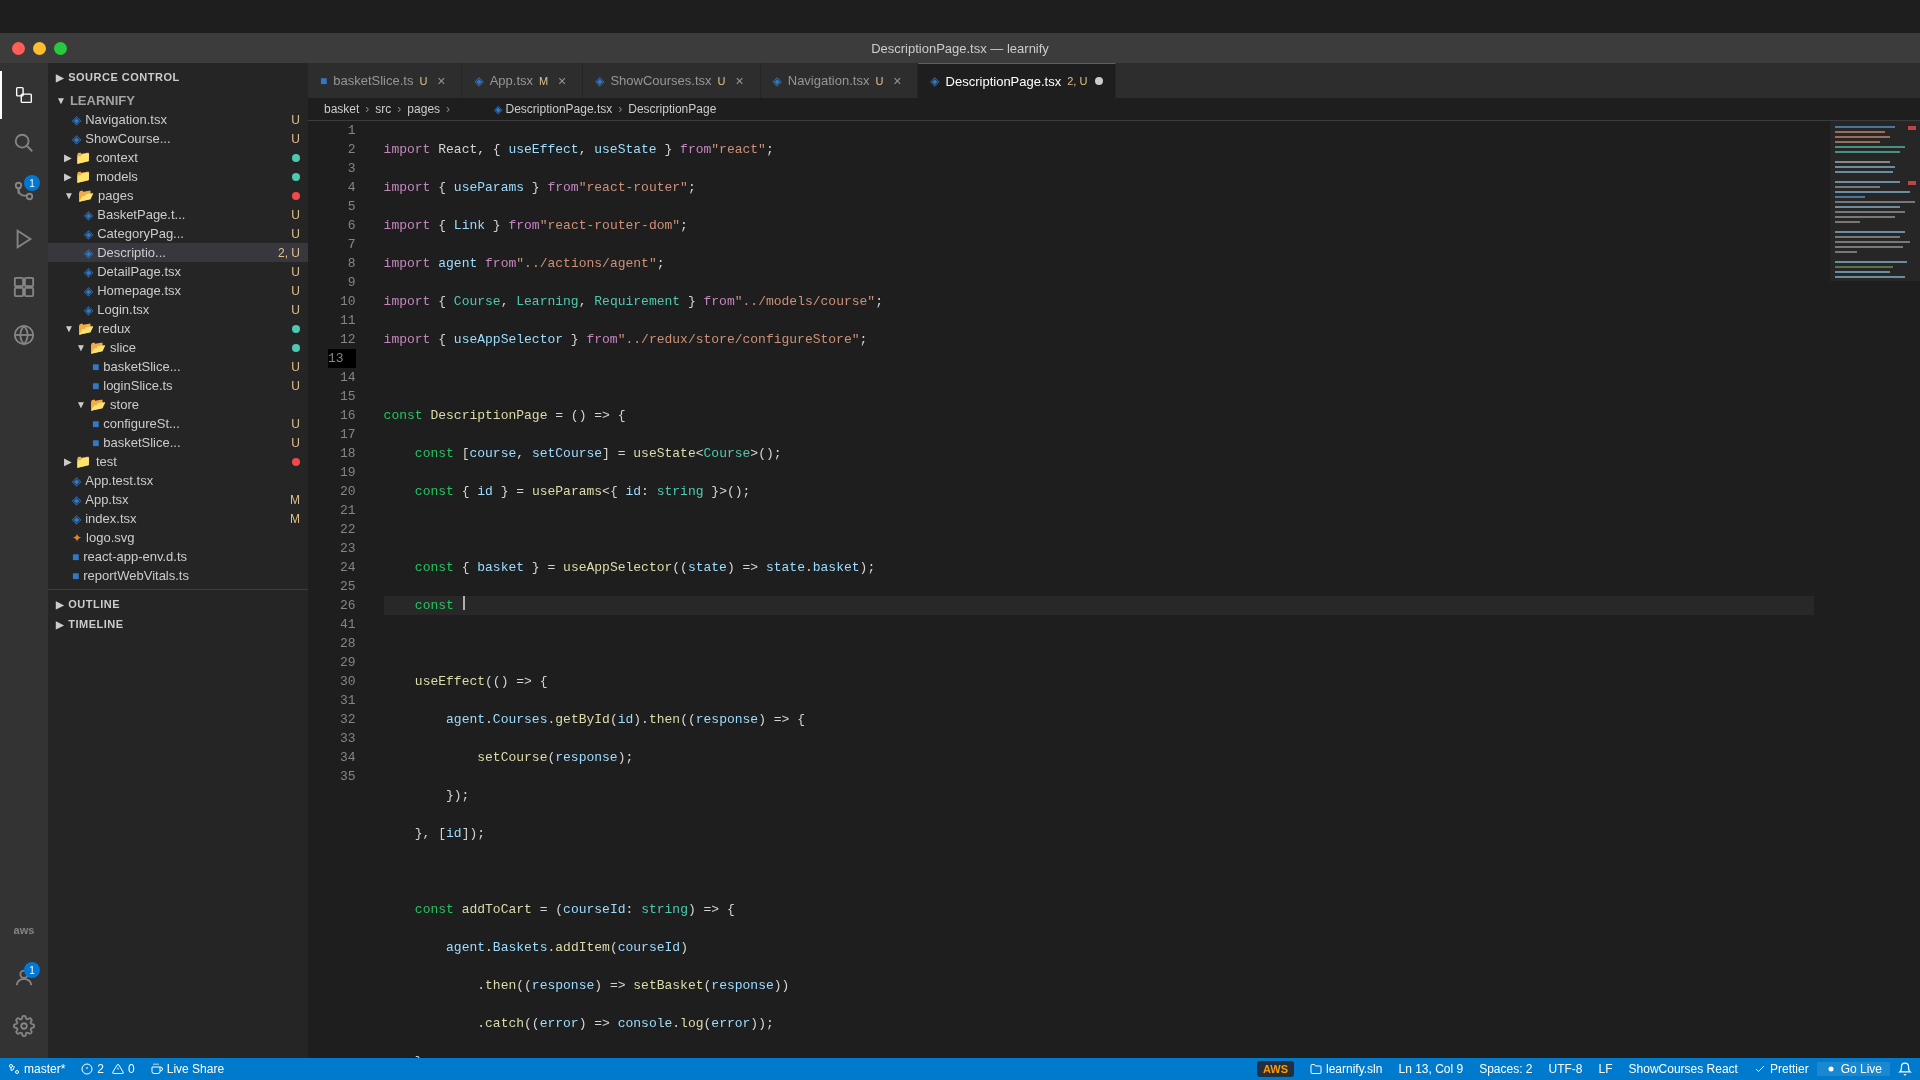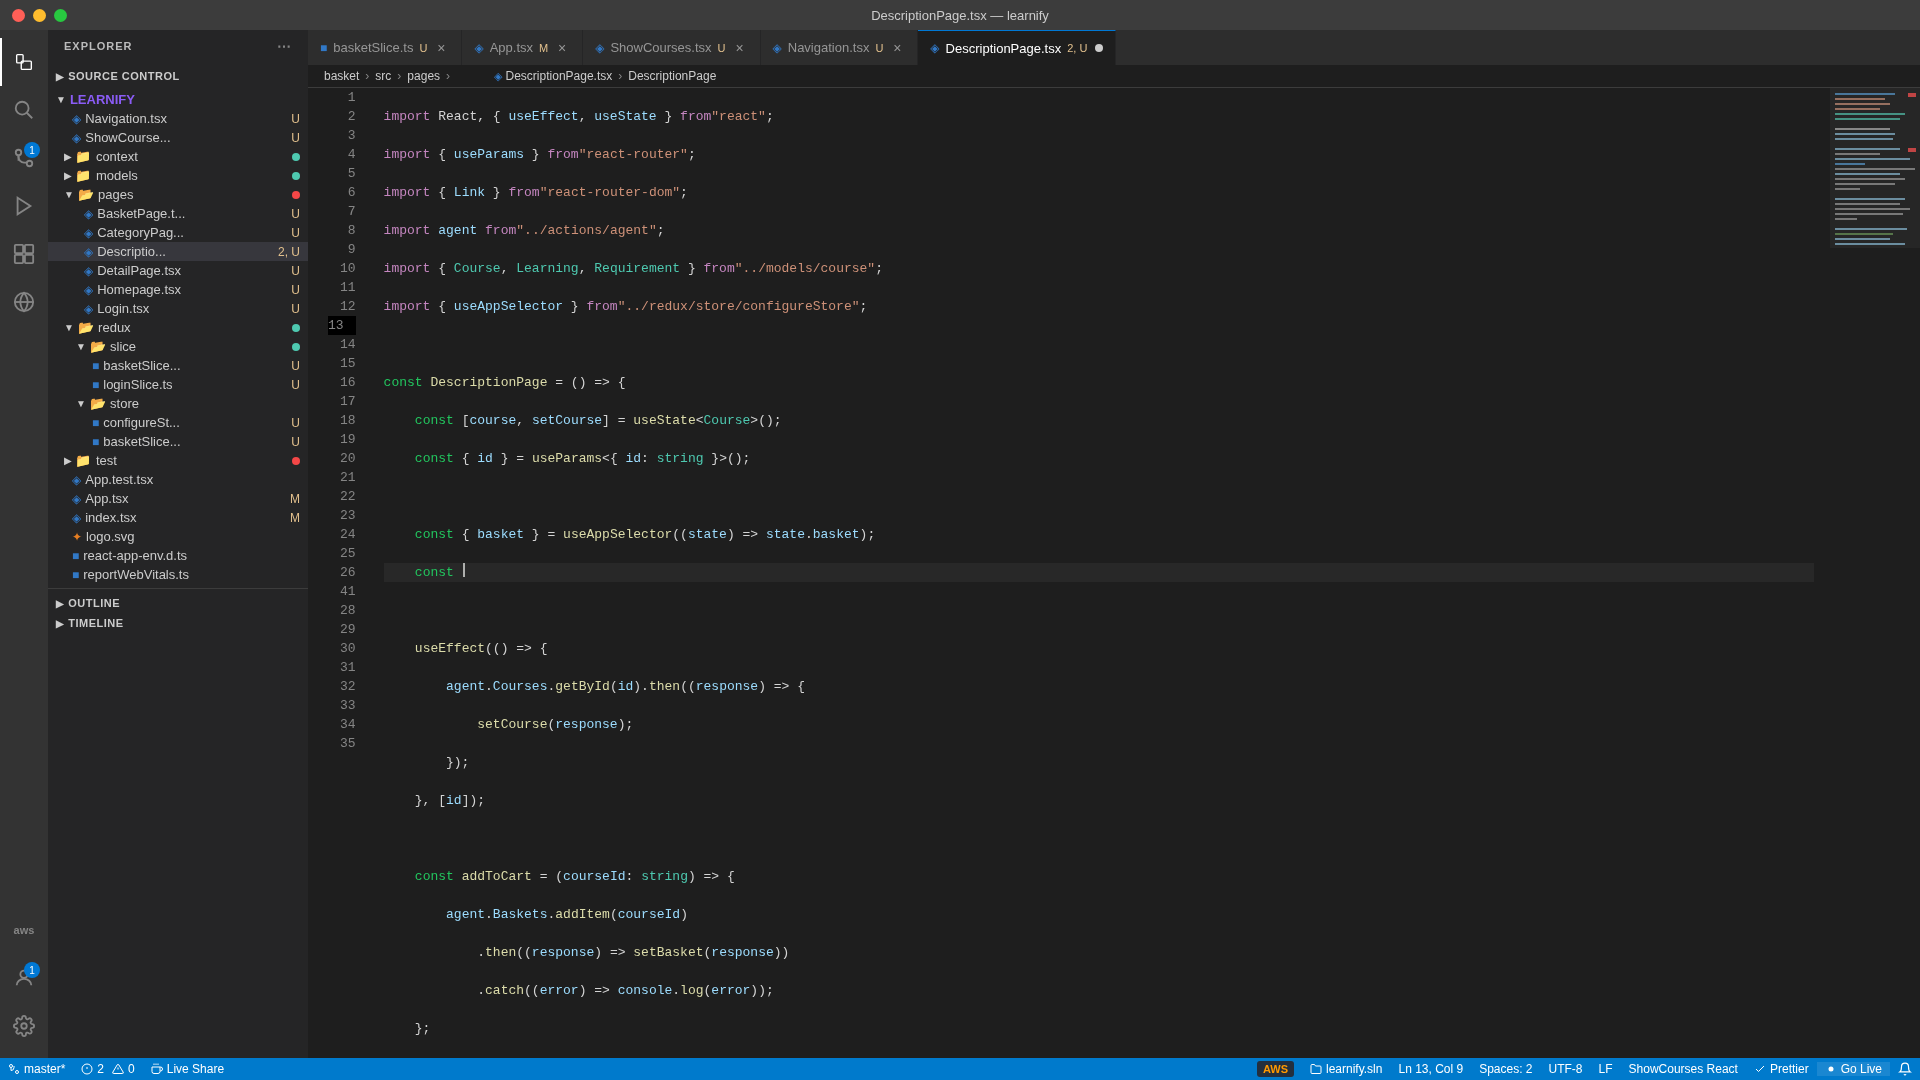--- a/index.html
+++ b/index.html
@@ -15,20 +15,21 @@
     }
     
     .title-bar {
       background: #3c3c3c;
       height: 30px;
       display: flex;
       align-items: center;
       justify-content: center;
       flex-shrink: 0;
       position: relative;
+      margin-top: 33px;
     }
     .title-bar-dots {
       position: absolute;
       left: 12px;
       display: flex;
       gap: 8px;
     }
     .dot {
       width: 13px;
       height: 13px;
@@ -314,21 +315,21 @@
       background: #aeafad;
       animation: blink 1s step-end infinite;
       vertical-align: text-bottom;
       margin-left: 1px;
     }
     @keyframes blink {
       0%, 100% { opacity: 1; }
       50% { opacity: 0; }
     }
     .u-badge { color: #e2c08d; font-size: 12px; margin-left: 3px; }
-    .learnify-label { color: #8b5cf6; font-weight: bold; font-size: 13px; }
+    .learnify-label { color: #a3a3a3; font-weight: bold; font-size: 13px; }
     .aws-label { 
       background: #232f3e;
       color: #ff9900;
       padding: 2px 6px;
       font-size: 11px;
       font-weight: bold;
       border-radius: 3px;
     }
     .outline-section { border-top: 1px solid #3c3c3c; margin-top: 4px; }
   </style>
@@ -401,26 +402,20 @@
       <div class="activity-icon">
         <svg width="22" height="22" viewBox="0 0 24 24" fill="none" stroke="#858585" stroke-width="2">
             <circle cx="12" cy="12" r="3"></circle>
             <path d="M19.4 15a1.65 1.65 0 00.33 1.82l.06.06a2 2 0 010 2.83 2 2 0 01-2.83 0l-.06-.06a1.65 1.65 0 00-1.82-.33 1.65 1.65 0 00-1 1.51V21a2 2 0 01-4 0v-.09A1.65 1.65 0 009 19.4a1.65 1.65 0 00-1.82.33l-.06.06a2 2 0 01-2.83-2.83l.06-.06A1.65 1.65 0 004.68 15a1.65 1.65 0 00-1.51-1H3a2 2 0 010-4h.09A1.65 1.65 0 004.6 9a1.65 1.65 0 00-.33-1.82l-.06-.06a2 2 0 012.83-2.83l.06.06A1.65 1.65 0 009 4.68a1.65 1.65 0 001-1.51V3a2 2 0 014 0v.09a1.65 1.65 0 001 1.51 1.65 1.65 0 001.82-.33l.06-.06a2 2 0 012.83 2.83l-.06.06A1.65 1.65 0 0019.4 9a1.65 1.65 0 001.51 1H21a2 2 0 010 4h-.09a1.65 1.65 0 00-1.51 1z"></path>
           </svg>
       </div>
     </div>
   </div>
 
   <div class="sidebar">
-    <div class="sidebar-header">
-      <span>EXPLORER</span>
-      <div class="sidebar-header-icons">
-        <span>⋯</span>
-      </div>
-    </div>
 
     <div class="source-control-section">
       <div class="section-title">
         <span class="chevron">▶</span>
         <span>SOURCE CONTROL</span>
       </div>
     </div>
 
     <div class="tree-item" style="padding-left:8px;">
       <span class="chevron">▼</span>

